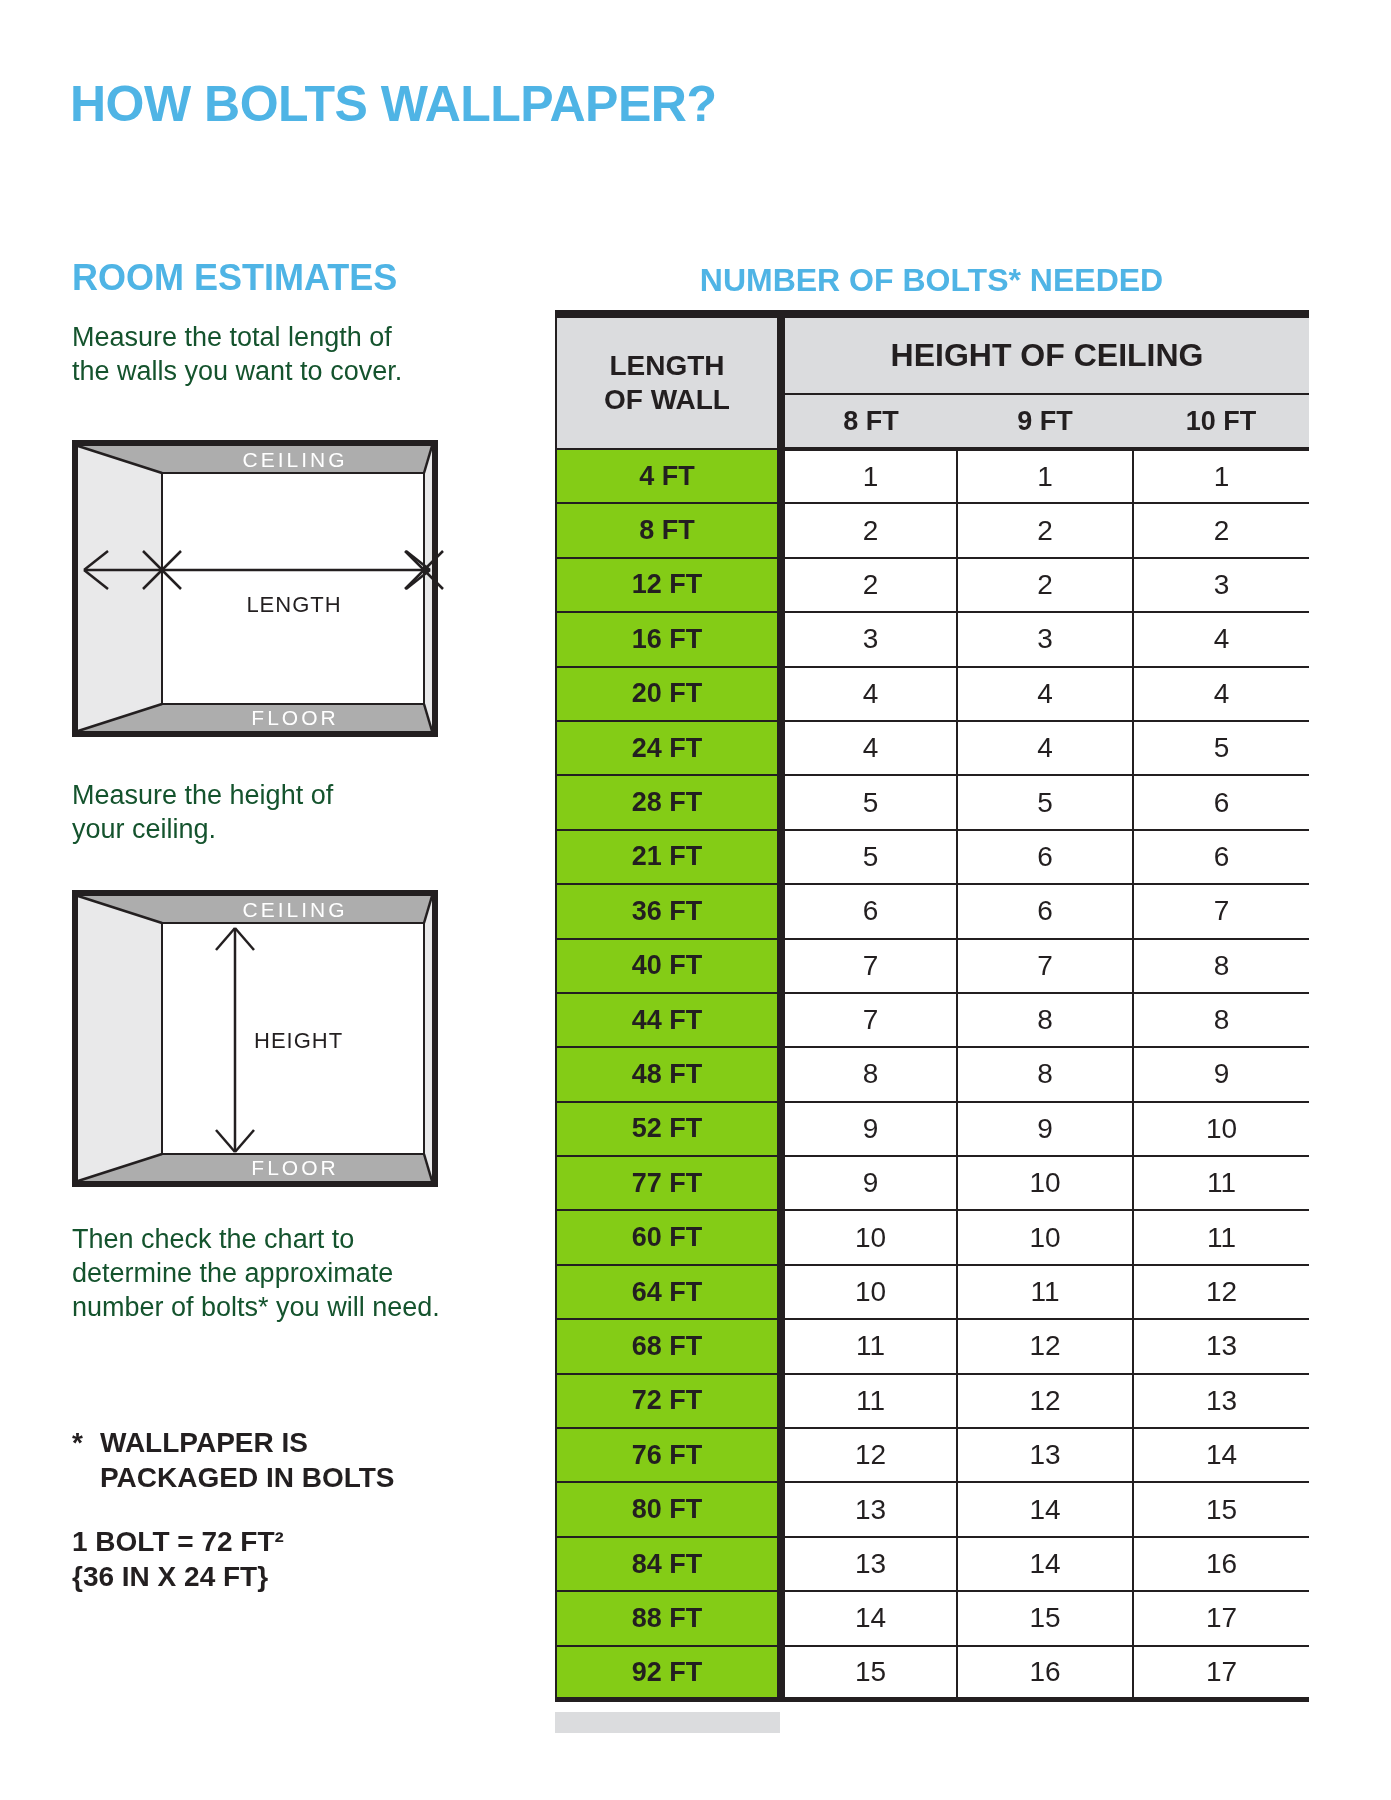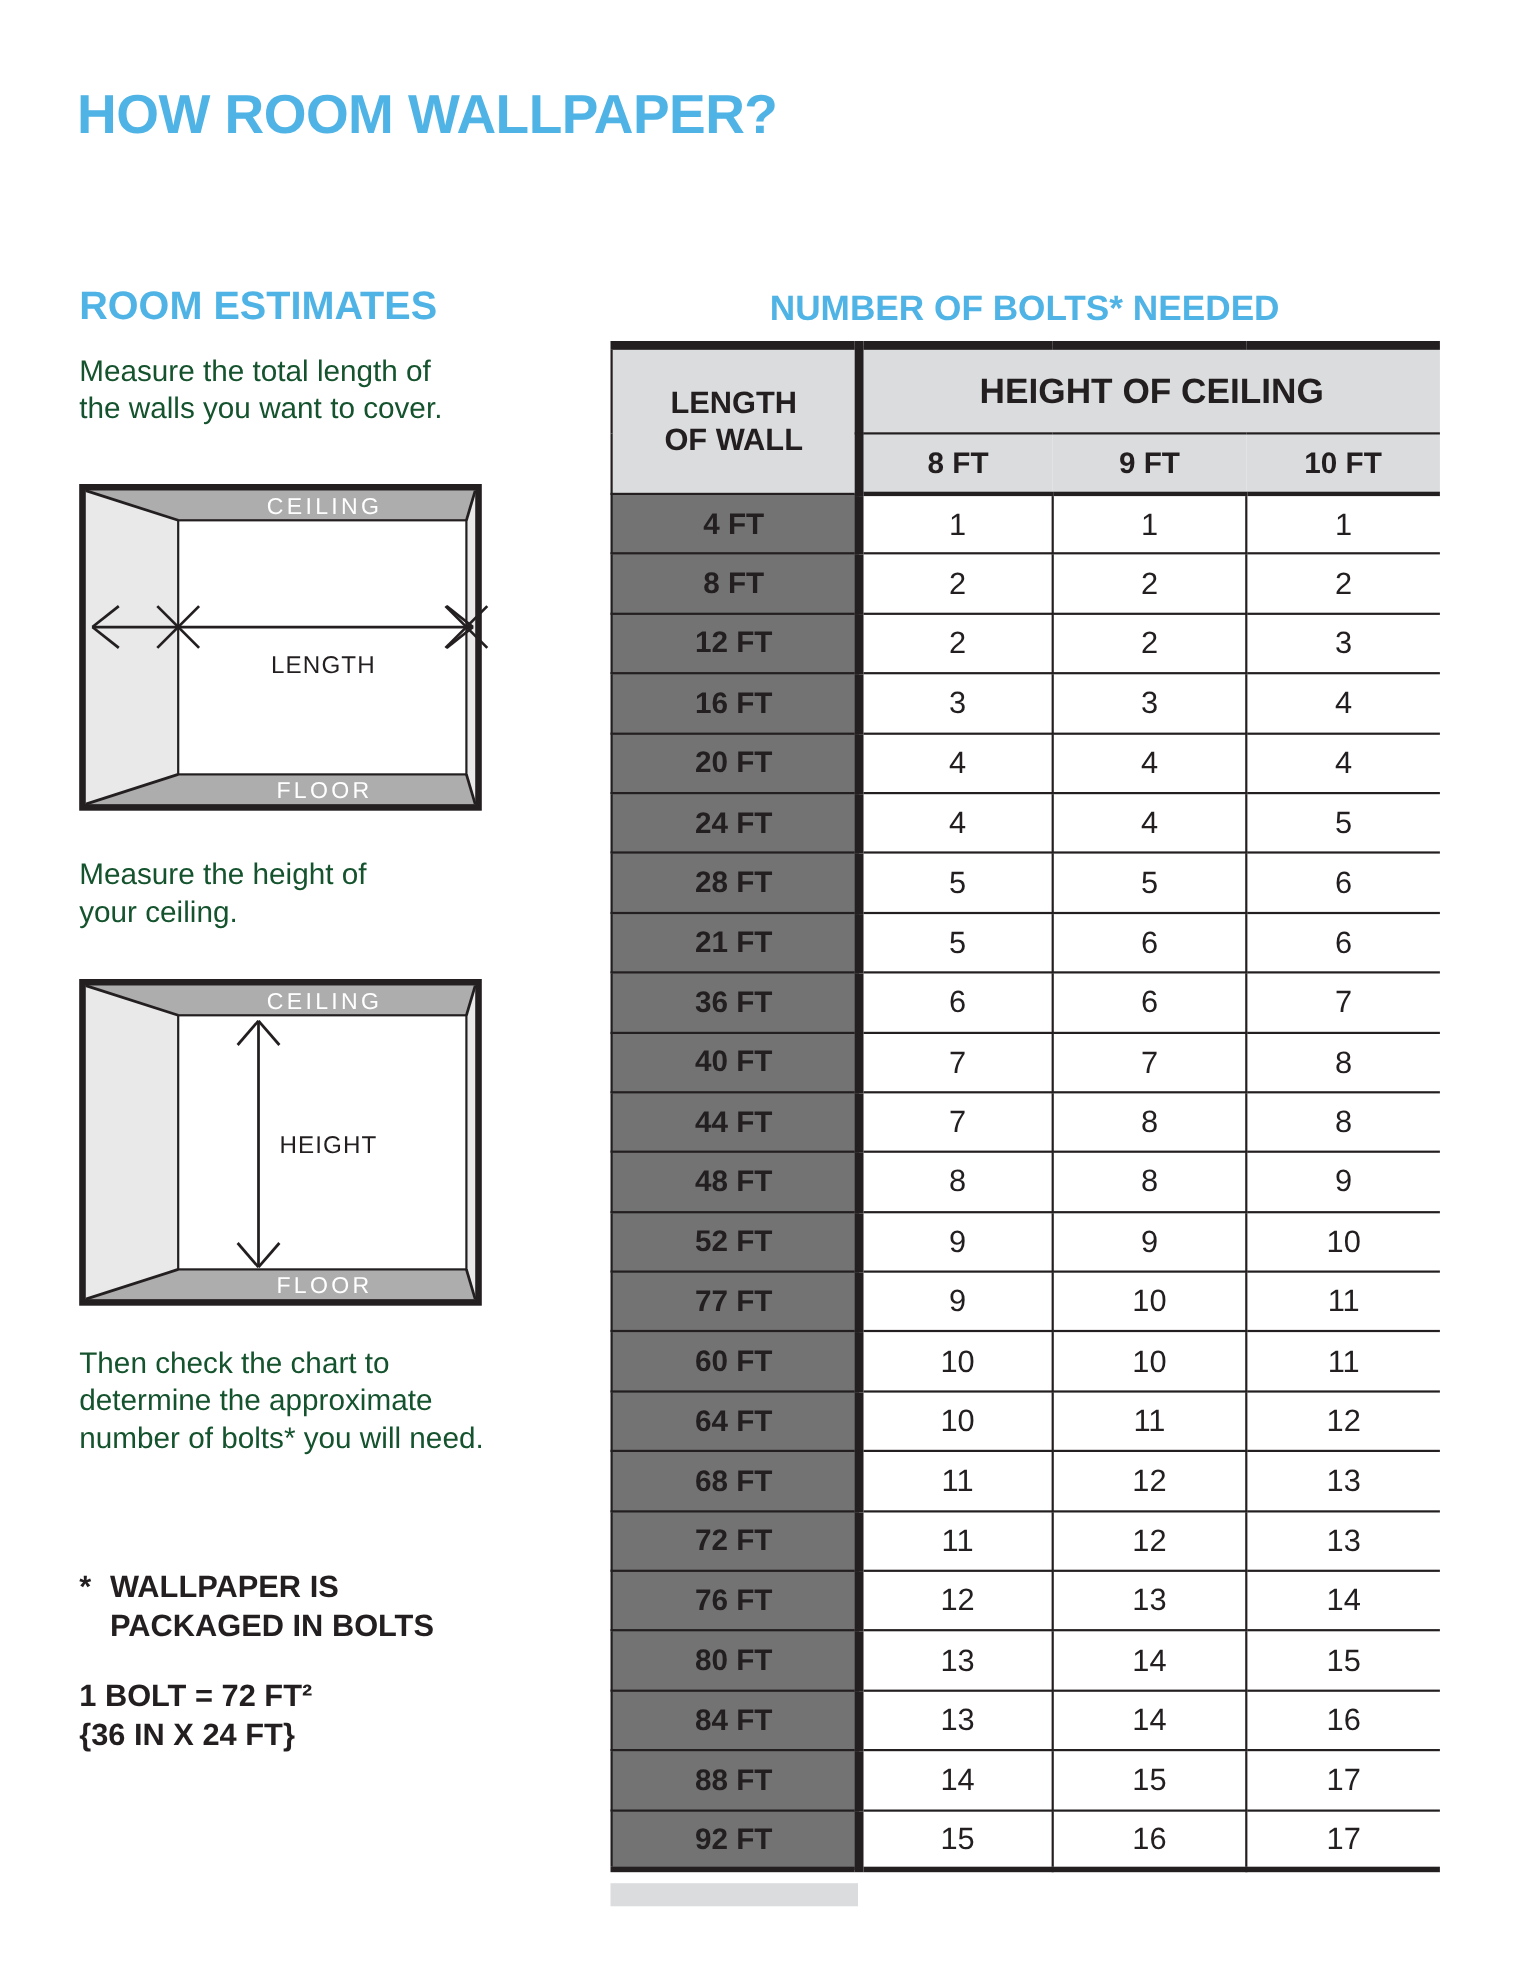--- a/index.html
+++ b/index.html
@@ -51,21 +51,21 @@
   }
   .bolt-table th.group {
     font-size:32px; font-weight:bold;
     border-left-width:0; border-right-width:0; border-bottom-width:2px;
   }
   .bolt-table tr.sub th {
     font-size:27px; font-weight:bold;
     border-left-width:0; border-right-width:0; border-bottom-width:4px;
   }
   .bolt-table tbody th.rl {
-    background:#737373; font-size:27px; font-weight:bold; border-right-width:8px;
+    background:#84cc16; font-size:27px; font-weight:bold; border-right-width:8px;
   }
   .bolt-table tbody td { background:#ffffff; font-size:28px; font-weight:normal; }
   .bolt-table td.last, .bolt-table tr.sub th.last { border-right-width:0; }
   .table-footer-strip {
     left:555px; top:1712px; width:225px; height:21px; background:#DBDCDE;
   }
 
   svg.room { overflow:visible; display:block; }
   .room .surface-dark { fill:#ADADAD; }
   .room .surface-light { fill:#E9E9EA; }
@@ -75,21 +75,21 @@
   .room .measure { stroke:#231F20; stroke-width:2.5; fill:none; }
   .room text { font-family:"Liberation Sans", sans-serif; }
   .room .surf-label { fill:#ffffff; font-size:21px; letter-spacing:3px; }
   .room .dim-label { fill:#231F20; font-size:22px; letter-spacing:1px; }
 </style>
 </head>
 <body>
 
 <div id="page">
 
-  <div class="abs page-title">HOW ROOM WALLPAPER?</div>
+  <div class="abs page-title">HOW BOLTS WALLPAPER?</div>
 
   <div class="abs section-heading" style="left:72px; top:258px;">ROOM ESTIMATES</div>
 
   <div class="abs body-text" style="left:72px; top:320px;">Measure the total length of
 the walls you want to cover.</div>
 
   <div class="abs" style="left:72px; top:440px;">
     <svg class="room" width="366" height="297" viewBox="0 0 366 297">
       <polygon class="surface-dark" points="6,6 360,6 352,33 90,33"></polygon>
       <polygon class="surface-dark" points="6,291 90,264 352,264 360,291"></polygon>

